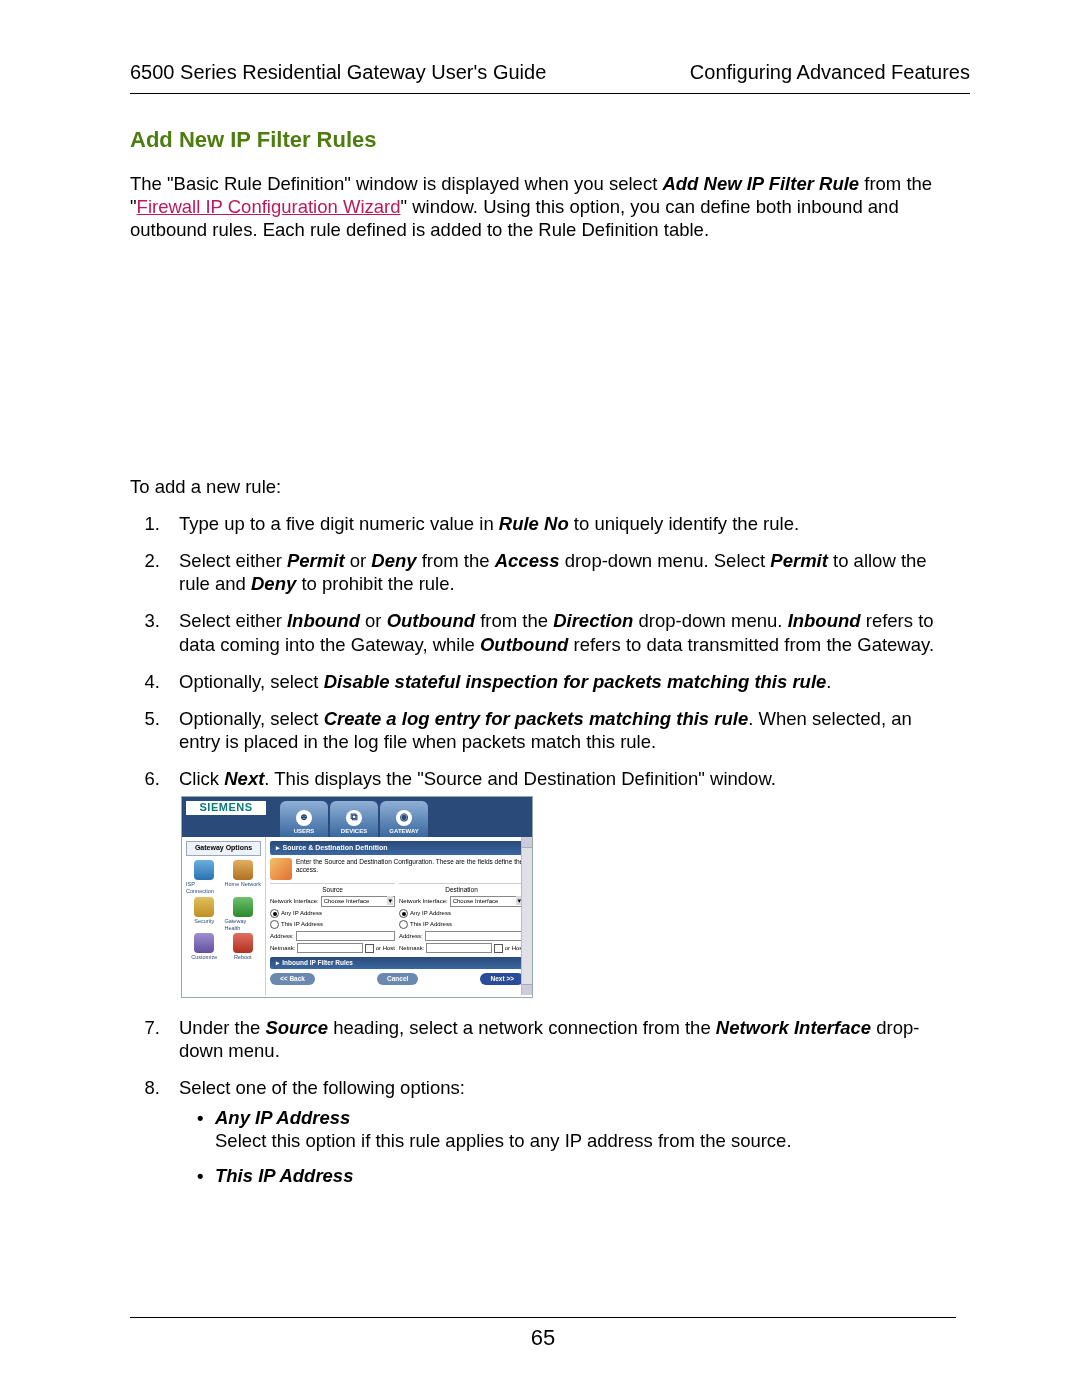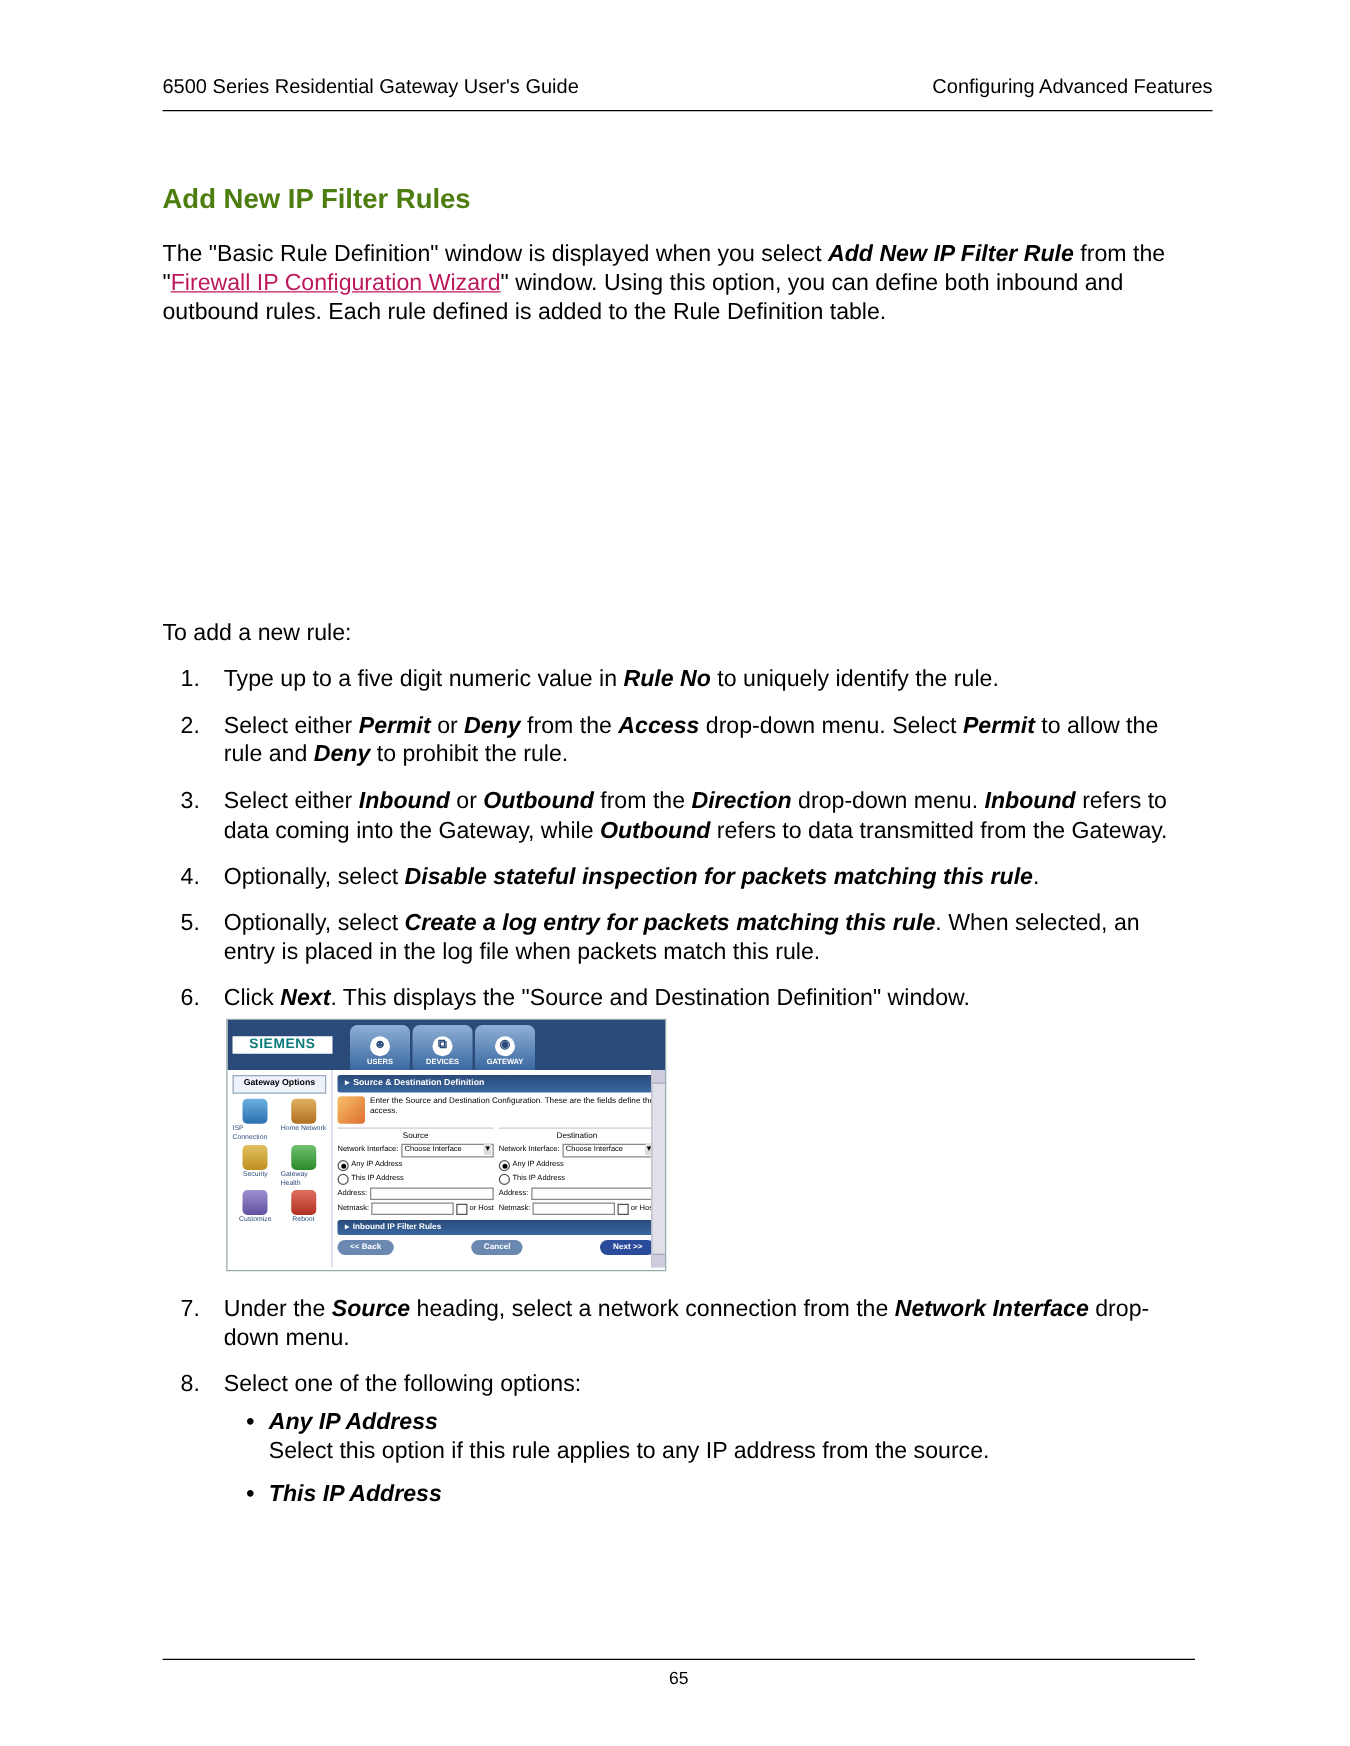--- a/index.html
+++ b/index.html
@@ -1,31 +1,31 @@
 <!DOCTYPE html>
 <html><head>
 <meta charset="utf-8">
 <style>
   html,body{margin:0;padding:0;background:#fff;font-family:Arial,Helvetica,sans-serif;color:#000;}
   .page{width:1080px;min-height:1397px;margin:0 auto;position:relative;box-sizing:border-box;padding:60px 110px 60px 130px;font-size:18.5px;line-height:1.25;}
-  .hdr{display:flex;justify-content:space-between;font-size:16px;padding-bottom:8px;border-bottom:1.5px solid #000;margin-bottom:56px;}
+  .hdr{display:flex;justify-content:space-between;font-size:20px;padding-bottom:8px;border-bottom:1.5px solid #000;margin-bottom:32px;}
   h2.sect{color:#4d7c0f;font-weight:bold;font-size:22px;margin:0 0 18px 0;}
   a.xlink{color:#be185d;text-decoration:underline;}
   p{margin:0 0 14px 0;}
   .intro-gap{height:220px;}
   ol.steps{list-style:decimal;padding-left:22px;margin:13px;}
   ol.steps>li{padding-left:14px;margin-bottom:14px;}
   ul.bul{list-style:none;padding-left:18px;margin:6px 0 0 0;}
   ul.bul>li{margin-bottom:12px;position:relative;padding-left:18px;}
   ul.bul>li::before{content:"•";position:absolute;left:0;top:0;font-weight:bold;}
   b{font-weight:bold;font-style:italic;}
 
   
   .shot{width:350px;height:200px;border:1px solid #9aa;margin:6px 0 18px 2px;background:#fff;font-family:Tahoma,Arial,sans-serif;font-size:8px;color:#000;position:relative;overflow:hidden;}
-  .shot-hdr{height:40px;background:#2a4a7a;display:flex;align-items:center;}
+  .shot-hdr{height:40px;background:#2a4a7a;display:flex;align-items:flex-start;}
   .logo{width:80px;background:#fff;margin:4px;display:flex;align-items:center;justify-content:center;color:#0a7a7a;font-weight:bold;font-size:11px;letter-spacing:0.5px;}
   .tabs{flex:1;display:flex;align-items:flex-end;gap:2px;padding:4px 4px 0 10px;}
   .tab{flex:0 0 48px;height:34px;background:linear-gradient(#8fb0d6,#3a68a0);border-radius:6px 6px 0 0;display:flex;flex-direction:column;align-items:center;justify-content:flex-end;color:#fff;font-size:6px;font-weight:bold;padding-bottom:2px;}
   .tab .ic{width:16px;height:16px;border-radius:50%;background:#fff;margin-bottom:2px;display:flex;align-items:center;justify-content:center;color:#2a4a7a;font-size:10px;}
   .shot-body{display:flex;height:158px;}
   .sb{width:84px;border-right:1px solid #ccd;padding:4px;box-sizing:border-box;}
   .sb-title{border:1px solid #9ab;background:#eef3fb;text-align:center;font-size:7px;font-weight:bold;padding:2px 0;margin-bottom:4px;}
   .sb-grid{display:grid;grid-template-columns:1fr 1fr;gap:2px;}
   .sb-item{display:flex;flex-direction:column;align-items:center;font-size:5.5px;color:#2a4a7a;}
   .sb-ic{width:20px;height:20px;border-radius:4px;margin-bottom:1px;}
@@ -46,21 +46,21 @@
   .bar2{height:12px;background:linear-gradient(#2a4a7a,#3a68a0);color:#fff;font-size:6.5px;font-weight:bold;display:flex;align-items:center;padding:0 6px;border-radius:2px;margin-top:2px;}
   .btnrow{display:flex;justify-content:space-between;margin-top:4px;gap:6px;}
   .btn{height:12px;border-radius:6px;color:#fff;font-size:6.5px;font-weight:bold;display:flex;align-items:center;justify-content:center;padding:0 10px;}
   .btn.back{background:#6a88b0;}
   .btn.cancel{background:#6a88b0;}
   .btn.next{background:#2a4a9a;}
   .scrl{position:absolute;right:0;top:0;bottom:0;width:10px;background:#e0e0e8;border-left:1px solid #bbc;}
   .scrl::before{content:"";position:absolute;top:0;left:0;right:0;height:10px;background:#ccd;border-bottom:1px solid #aab;}
   .scrl::after{content:"";position:absolute;bottom:0;left:0;right:0;height:10px;background:#ccd;border-top:1px solid #aab;}
 
-  .ftr{position:absolute;left:130px;right:124px;bottom:46px;border-top:1.5px solid #000;text-align:center;padding-top:6px;font-size:14px;}
+  .ftr{position:absolute;left:130px;right:124px;bottom:46px;border-top:1.5px solid #000;text-align:center;padding-top:6px;font-size:22px;}
 </style>
 </head>
 <body>
 
 <div class="page">
   <div class="hdr">
     <span>6500 Series Residential Gateway User's Guide</span>
     <span>Configuring Advanced Features</span>
   </div>
 

